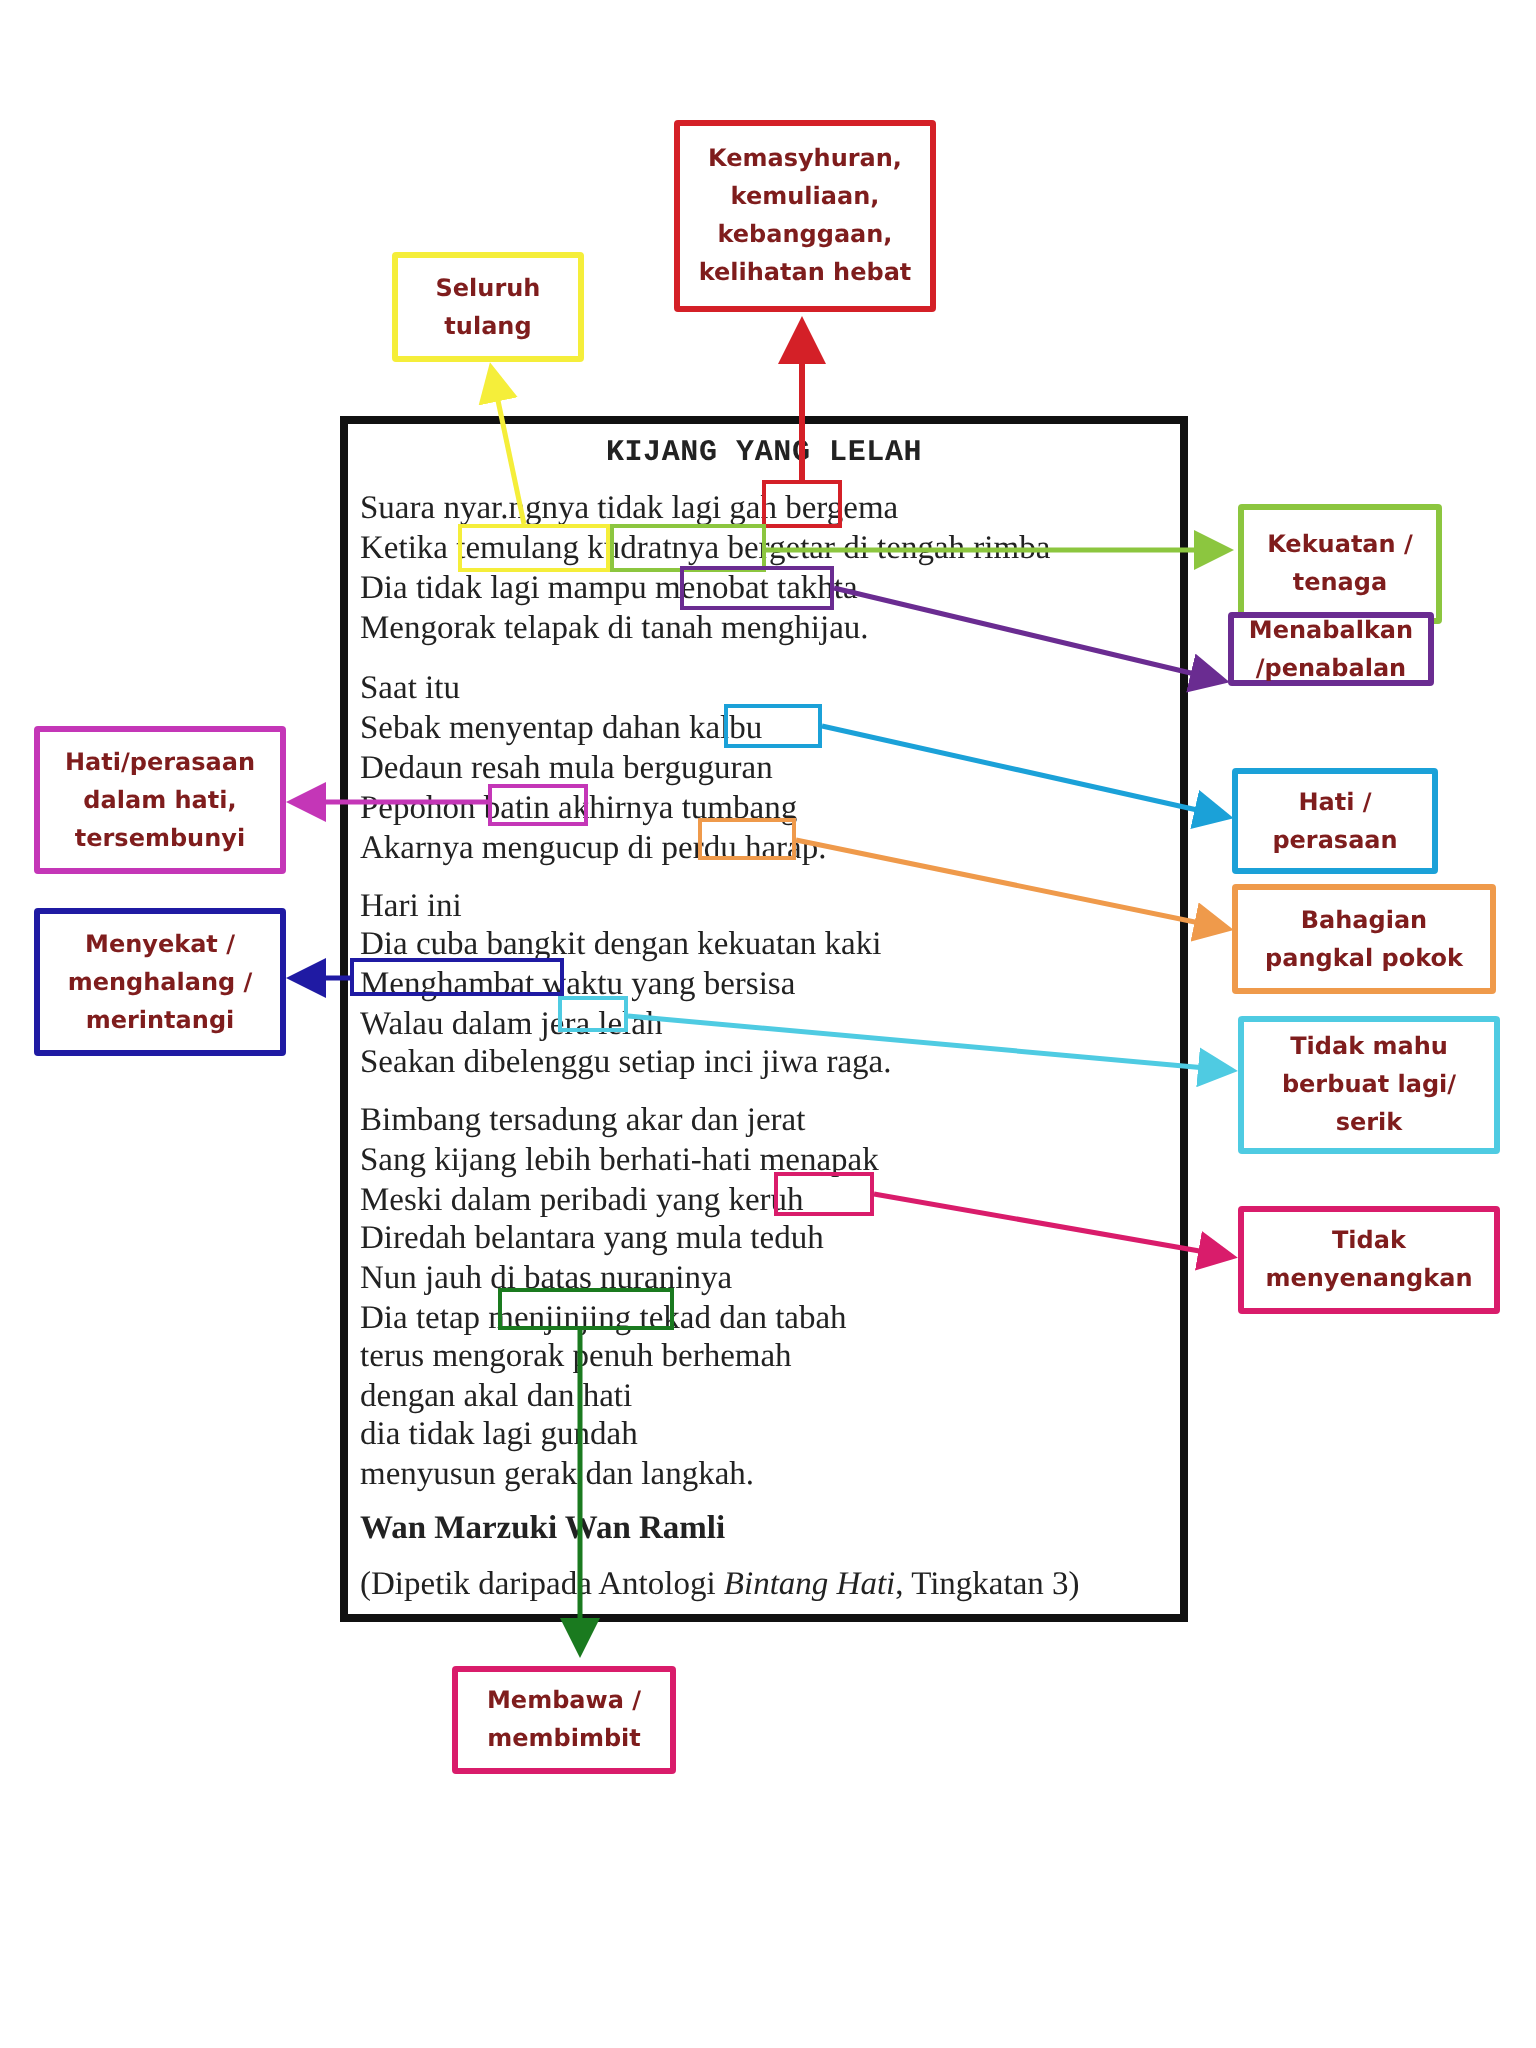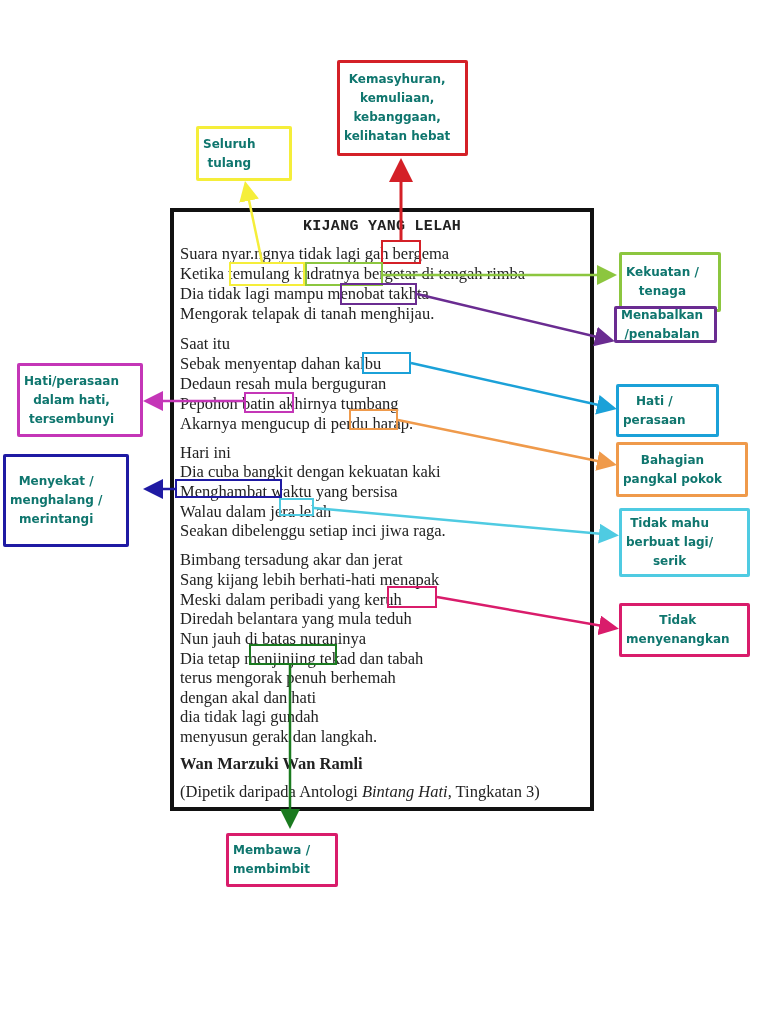--- a/index.html
+++ b/index.html
@@ -15,22 +15,22 @@
   }
   .line {
     position: absolute; left: 6px; white-space: nowrap;
     font-family: "Liberation Serif", serif; font-size: 16.5px; color: #222;
   }
   .author { font-weight: bold; }
   .source i { font-style: italic; }
   .hl { position: absolute; border: 2.5px solid; box-sizing: border-box; }
   .note {
     position: absolute; box-sizing: border-box; border: 3px solid; border-radius: 2px;
-    background: #fff; display: flex; align-items: center; text-align: center;
-    font-family: "DejaVu Sans", sans-serif; font-weight: bold; font-size: 12px; line-height: 19px; color: #0f766e;
+    background: #fff; display: flex; align-items: center; justify-content: center; text-align: center;
+    font-family: "DejaVu Sans", sans-serif; font-weight: bold; font-size: 12px; line-height: 19px; color: #7f1d1d;
     padding: 2px 4px;
   }
   .note span { display: block; white-space: pre-line; }
   svg.connectors { position: absolute; left: 0; top: 0; width: 768px; height: 1024px; pointer-events: none; }
 </style>
 </head>
 <body>
 
 <div id="stage">
 
@@ -154,21 +154,21 @@
     </div>
   <div class="note" style="left:17px;top:363px;width:126px;height:74px;border-color:#c436b7">
       <span>Hati/perasaan
 dalam hati,
 tersembunyi</span>
     </div>
   <div class="note" style="left:616px;top:442px;width:132px;height:55px;border-color:#ef9a4b">
       <span>Bahagian
 pangkal pokok</span>
     </div>
-  <div class="note" style="left:3px;top:454px;width:126px;height:93px;border-color:#1f1aa3">
+  <div class="note" style="left:17px;top:454px;width:126px;height:74px;border-color:#1f1aa3">
       <span>Menyekat /
 menghalang /
 merintangi</span>
     </div>
   <div class="note" style="left:619px;top:508px;width:131px;height:69px;border-color:#4fcbe2">
       <span>Tidak mahu
 berbuat lagi/
 serik</span>
     </div>
   <div class="note" style="left:619px;top:603px;width:131px;height:54px;border-color:#d91c6b">

